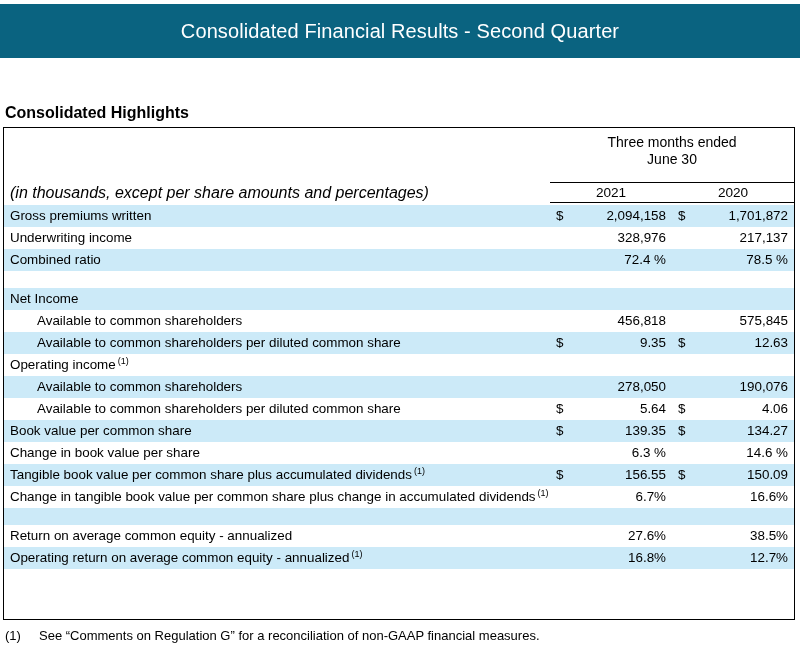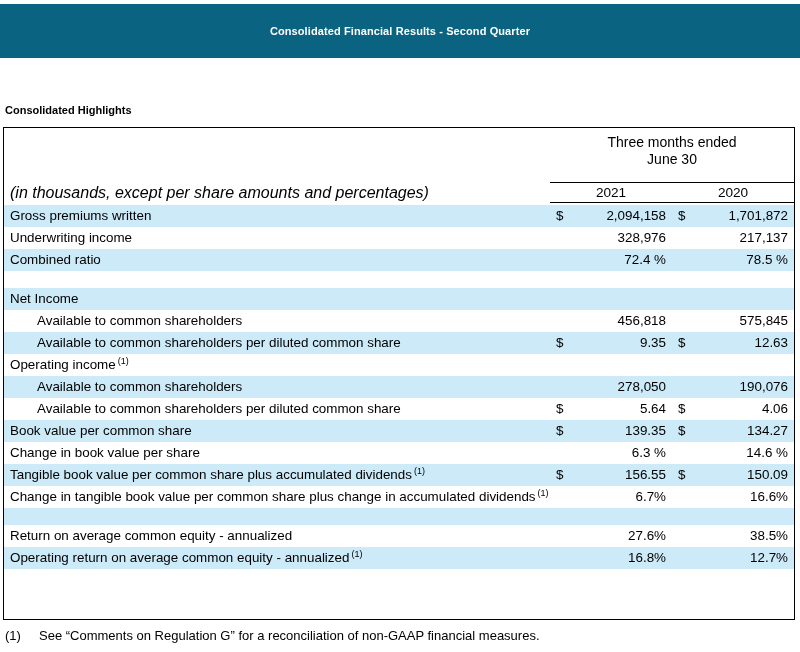--- a/index.html
+++ b/index.html
@@ -24,31 +24,31 @@
     top: 4px;
     width: 800px;
     height: 54px;
     background: #0a6380;
     display: flex;
     align-items: center;
     justify-content: center;
   }
   .banner-title {
     color: #ffffff;
-    font-size: 11px;
-    font-weight: bold;
+    font-size: 20px;
+    font-weight: normal;
     letter-spacing: 0.1px;
   }
 
   
   .section-heading {
     position: absolute;
     left: 5px;
     top: 104px;
-    font-size: 11px;
+    font-size: 16px;
     font-weight: bold;
   }
 
   
   .table-wrap {
     position: absolute;
     left: 3px;
     top: 127px;
     width: 792px;
     height: 493px;

